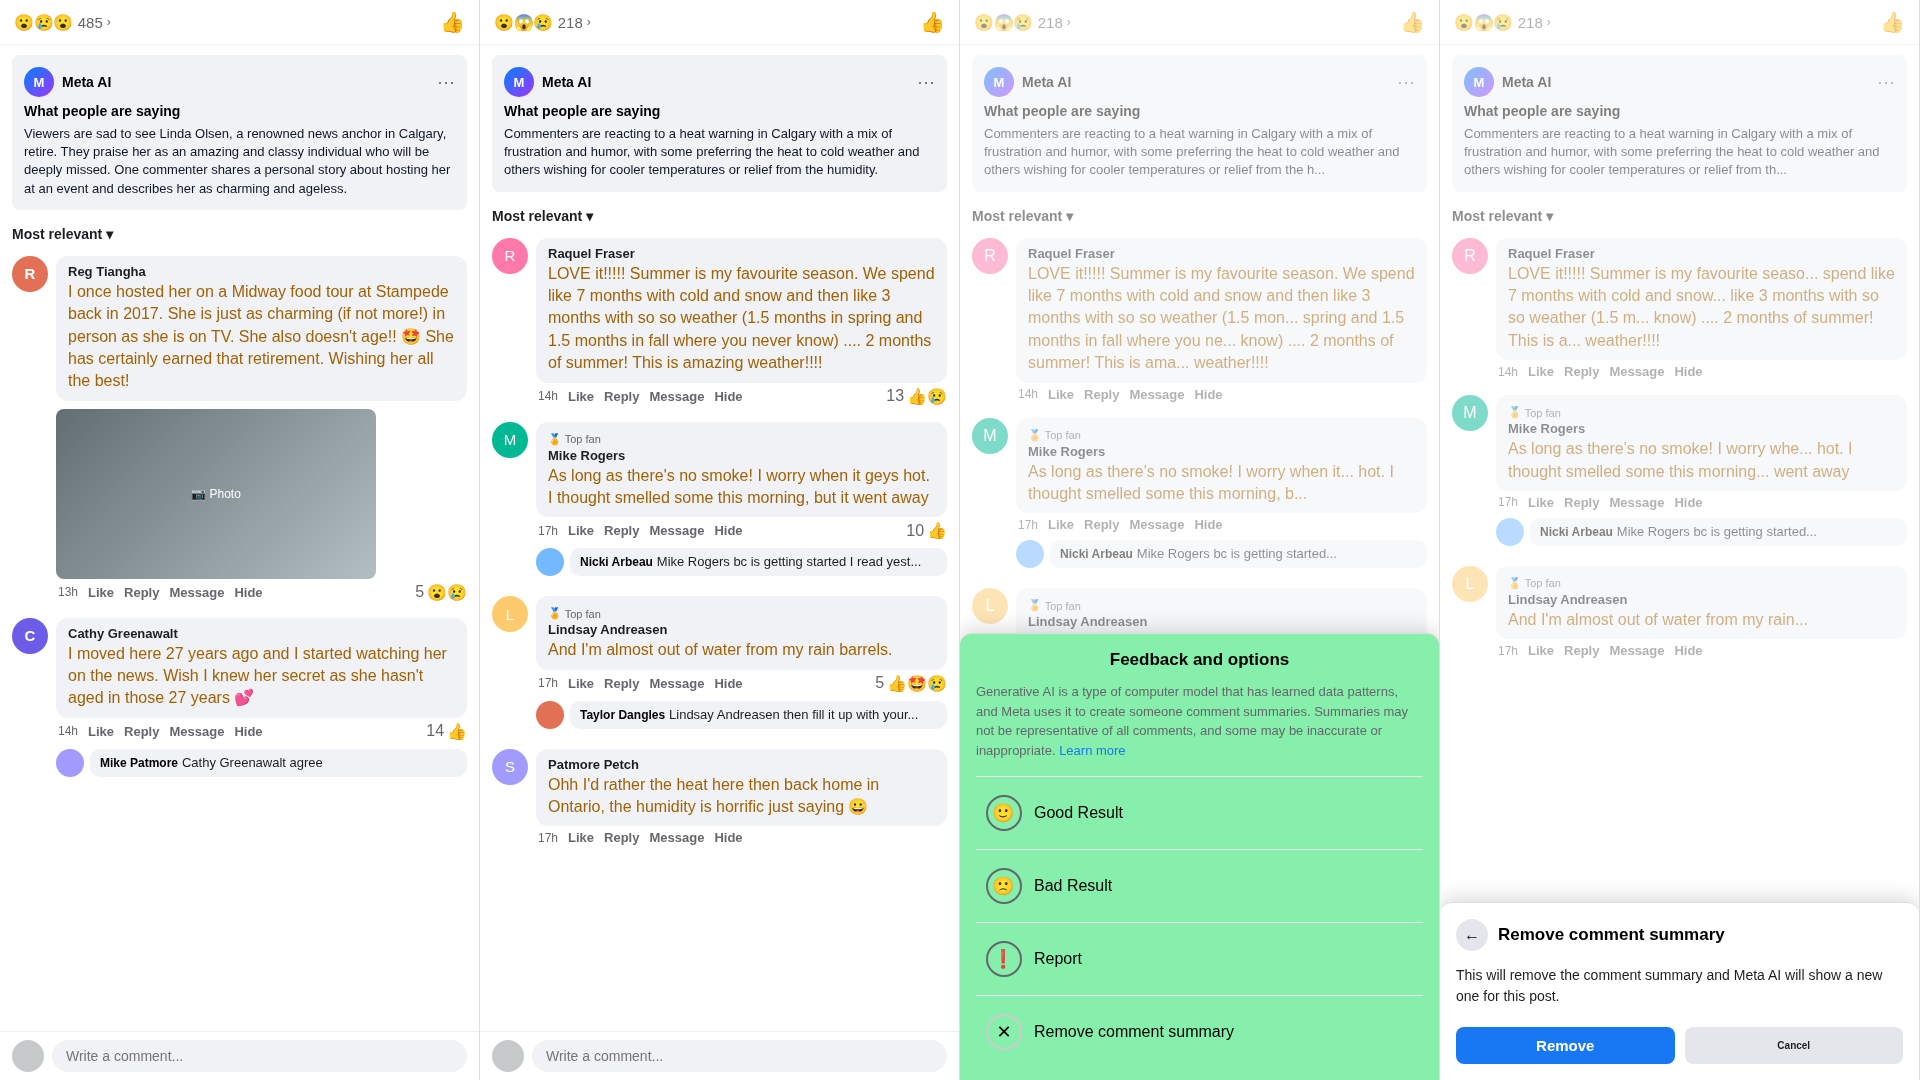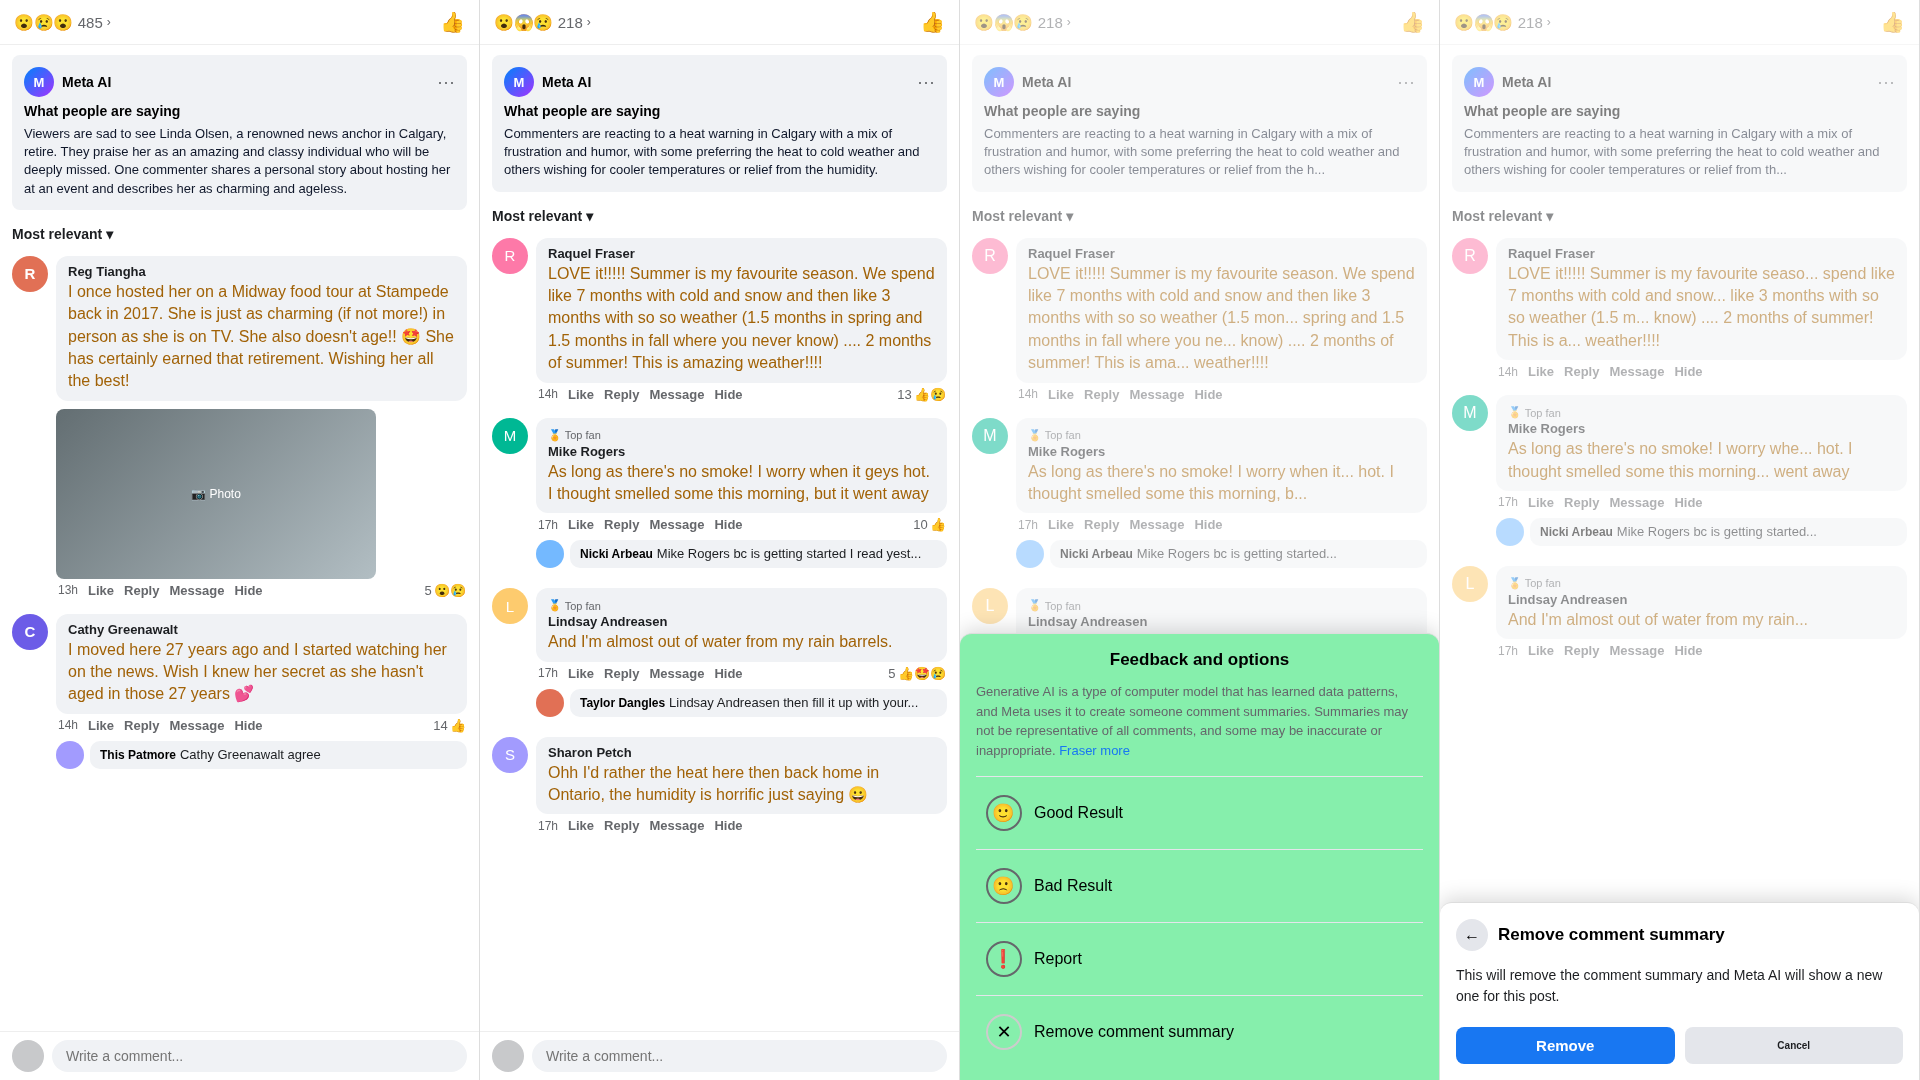--- a/index.html
+++ b/index.html
@@ -165,21 +165,21 @@
       color: #65676b;
       cursor: pointer;
       background: none;
       border: none;
       padding: 0;
     }
     .reaction-count {
       display: flex;
       align-items: center;
       gap: 3px;
-      font-size: 13px;
+      font-size: 16px;
       color: #65676b;
       margin-left: auto;
     }
     .comment-image {
       width: 100%;
       max-width: 320px;
       border-radius: 8px;
       margin-top: 8px;
       height: 170px;
       background: #c8c9cb;
@@ -442,21 +442,21 @@
           <button class="action-btn">Message</button>
           <button class="action-btn">Hide</button>
           <div class="reaction-count">
             <span>14</span>
             <span>👍</span>
           </div>
         </div>
         <div class="sub-comment">
           <div class="sub-avatar" style="background:#a29bfe;"></div>
           <div class="sub-bubble">
-            <span class="sub-name">This Patmore</span>
+            <span class="sub-name">Mike Patmore</span>
             <span class="sub-text">Cathy Greenawalt agree</span>
           </div>
         </div>
       </div>
     </div>
   </div>
   <div class="write-comment">
     <div class="write-avatar"></div>
     <input class="write-input" type="text" placeholder="Write a comment..." style="">
   </div>
@@ -572,21 +572,21 @@
             <span class="sub-text">Lindsay Andreasen then fill it up with your...</span>
           </div>
         </div>
       </div>
     </div>
 
     <div class="comment-block">
       <div class="avatar" style="background:#a29bfe; color:white; font-size:15px;">S</div>
       <div class="comment-content">
         <div class="comment-bubble">
-          <div class="commenter-name">Sharon Petch</div>
+          <div class="commenter-name">Patmore Petch</div>
           <div class="comment-text">Ohh I'd rather the heat here then back home in Ontario, the humidity is horrific just saying 😀</div>
         </div>
         <div class="comment-actions">
           <span class="action-time">17h</span>
           <button class="action-btn">Like</button>
           <button class="action-btn">Reply</button>
           <button class="action-btn">Message</button>
           <button class="action-btn">Hide</button>
         </div>
       </div>
@@ -687,21 +687,21 @@
           </div>
         </div>
       </div>
     </div>
   </div>
 
   <div class="feedback-overlay">
     <div class="feedback-title">Feedback and options</div>
     <div class="feedback-desc">
       <span>Generative AI is a type of computer model that has learned data patterns, and Meta uses it to create someone comment summaries. Summaries may not be representative of all comments, and some may be inaccurate or inappropriate.</span>
-      <span class="feedback-link">Fraser more</span>
+      <span class="feedback-link">Learn more</span>
     </div>
     <div class="feedback-divider"></div>
     <div class="feedback-option">
       <div class="feedback-option-icon">🙂</div>
       <span class="feedback-option-label">Good Result</span>
     </div>
     <div class="feedback-divider"></div>
     <div class="feedback-option">
       <div class="feedback-option-icon">🙁</div>
       <span class="feedback-option-label">Bad Result</span>

